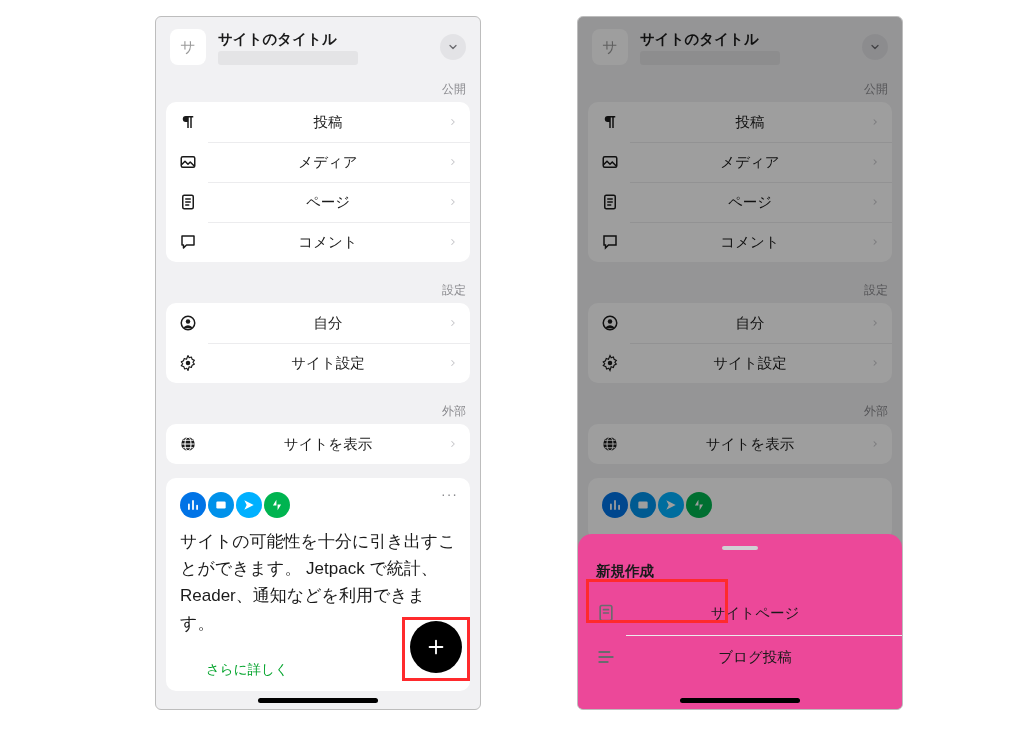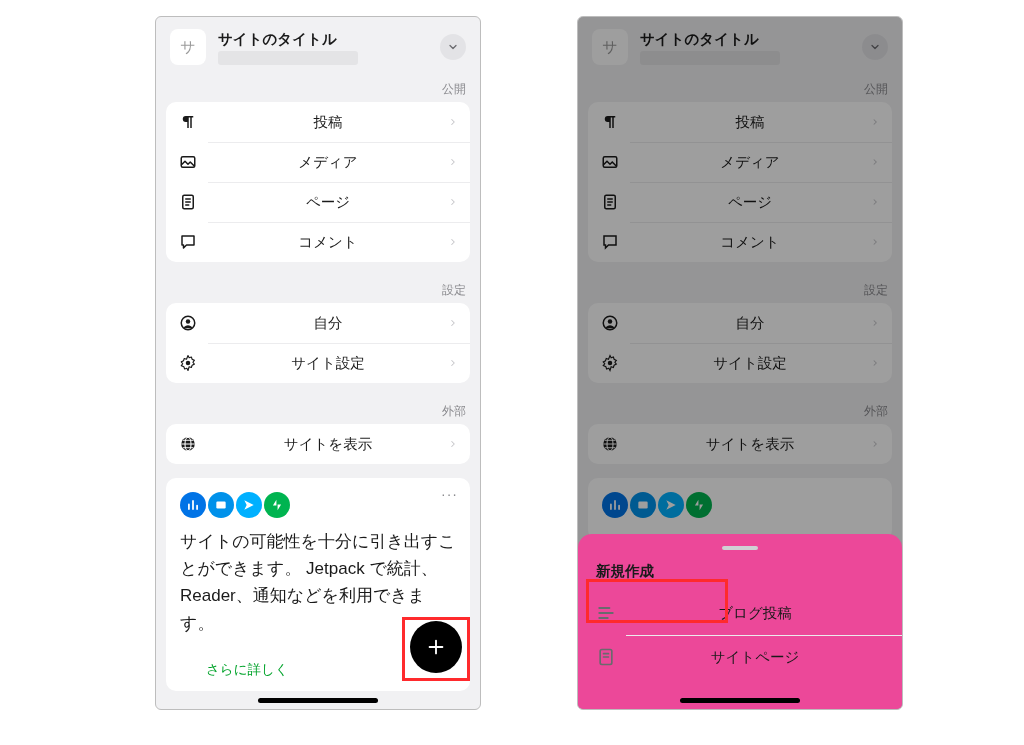--- a/index.html
+++ b/index.html
@@ -498,37 +498,37 @@
             </svg>
           </span>
       </div>
     </div>
 
     <div class="overlay"></div>
 
     <div class="sheet">
       <div class="sheet-handle"></div>
       <div class="sheet-title">新規作成</div>
+      <div class="row">
+        <span class="ic" style="color:#6a6a6e">
+            <svg width="20" height="20" viewBox="0 0 24 24">
+              <rect x="5" y="3" width="14" height="18" rx="2" fill="none" stroke="currentColor" stroke-width="2"></rect>
+              <path d="M9 8h6M9 12h6" stroke="currentColor" stroke-width="2" stroke-linecap="round"></path>
+            </svg>
+          </span>
+        <span class="label">サイトページ</span>
+      </div>
       <div class="row" style="position:relative;">
         <span class="ic" style="color:#6a6a6e">
             <svg width="20" height="20" viewBox="0 0 24 24">
               <path d="M4 6h12M4 12h16M4 18h10" stroke="currentColor" stroke-width="2.5" stroke-linecap="round"></path>
             </svg>
           </span>
         <span class="label">ブログ投稿</span>
       </div>
-      <div class="row">
-        <span class="ic" style="color:#6a6a6e">
-            <svg width="20" height="20" viewBox="0 0 24 24">
-              <rect x="5" y="3" width="14" height="18" rx="2" fill="none" stroke="currentColor" stroke-width="2"></rect>
-              <path d="M9 8h6M9 12h6" stroke="currentColor" stroke-width="2" stroke-linecap="round"></path>
-            </svg>
-          </span>
-        <span class="label">サイトページ</span>
-      </div>
     </div>
 
     <div class="highlight-box" style="left:8px; bottom:86px; width:142px; height:44px;"></div>
 
     <div class="home-indicator"></div>
   </div>
 
 </div>
 
 </body></html>

